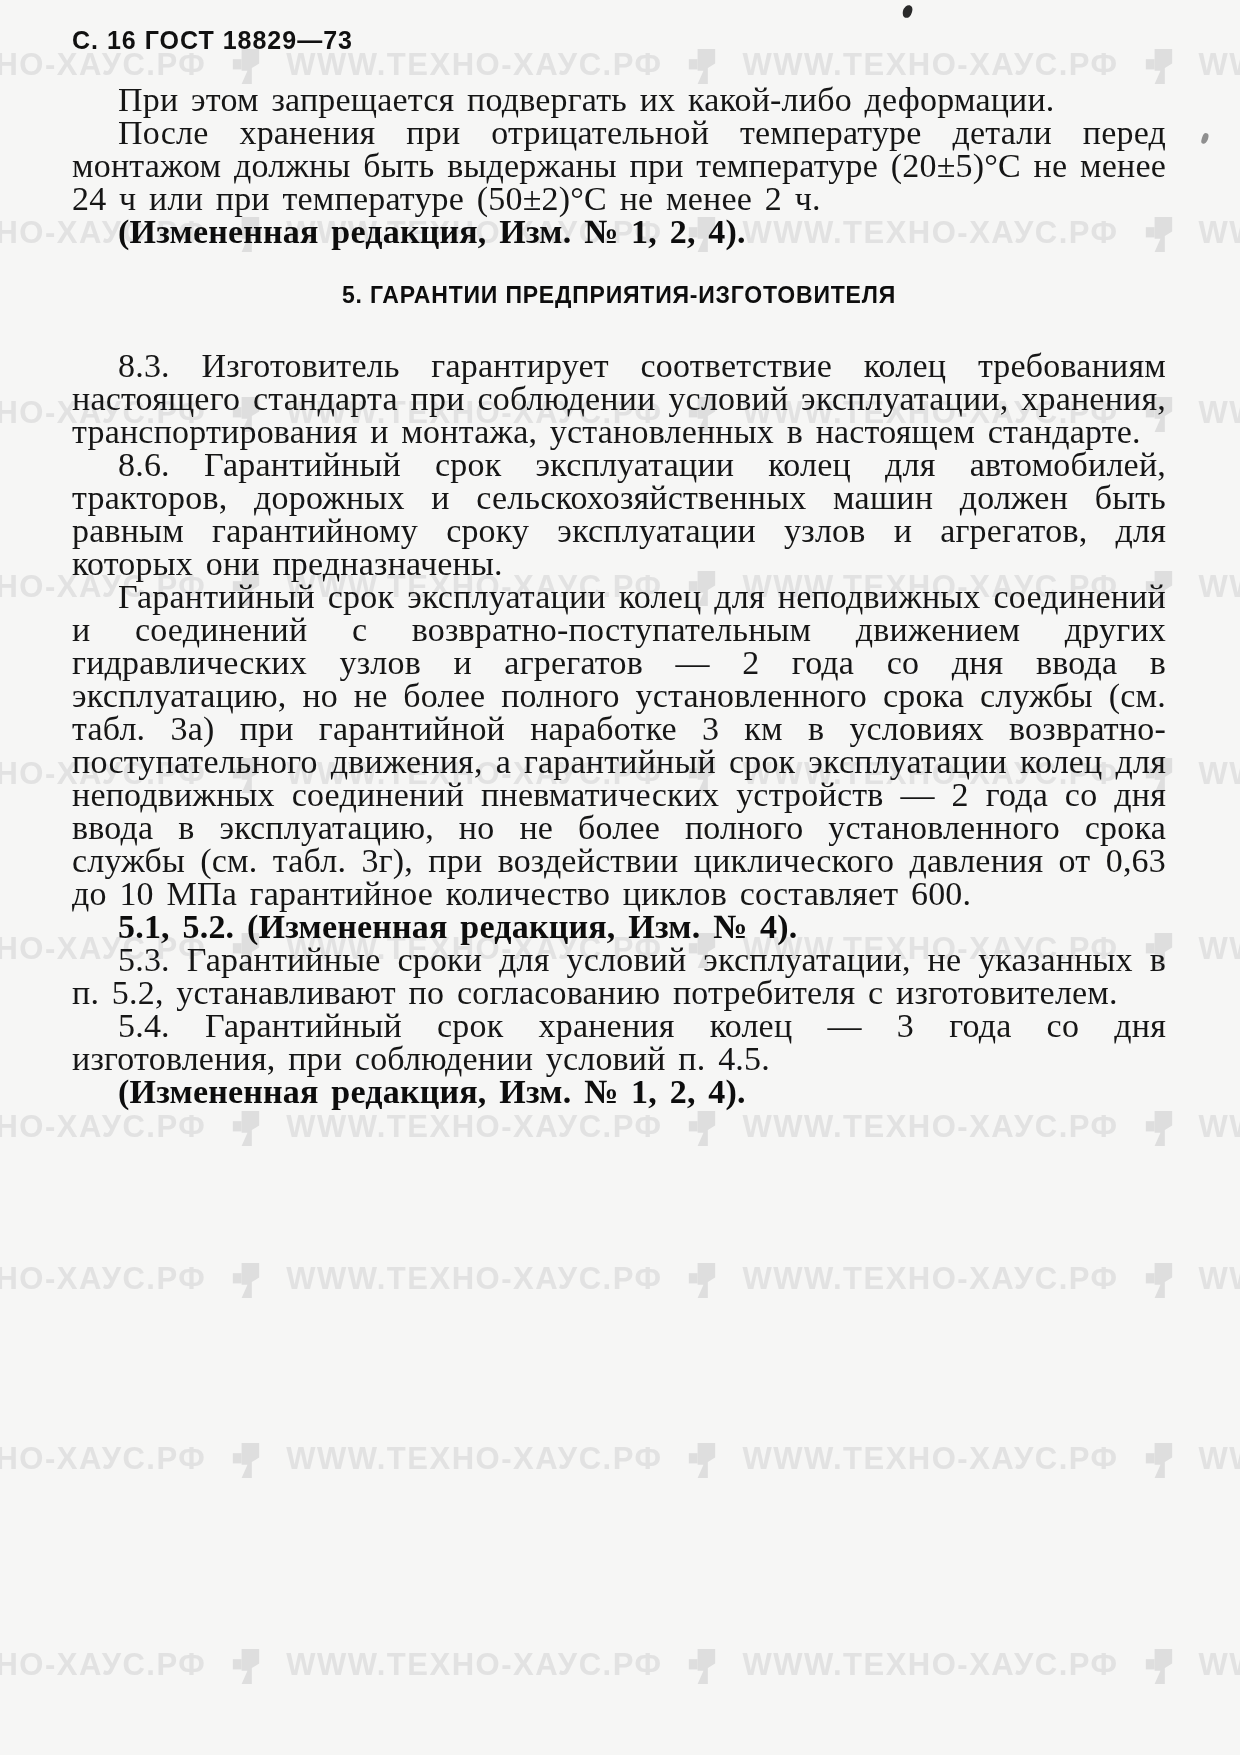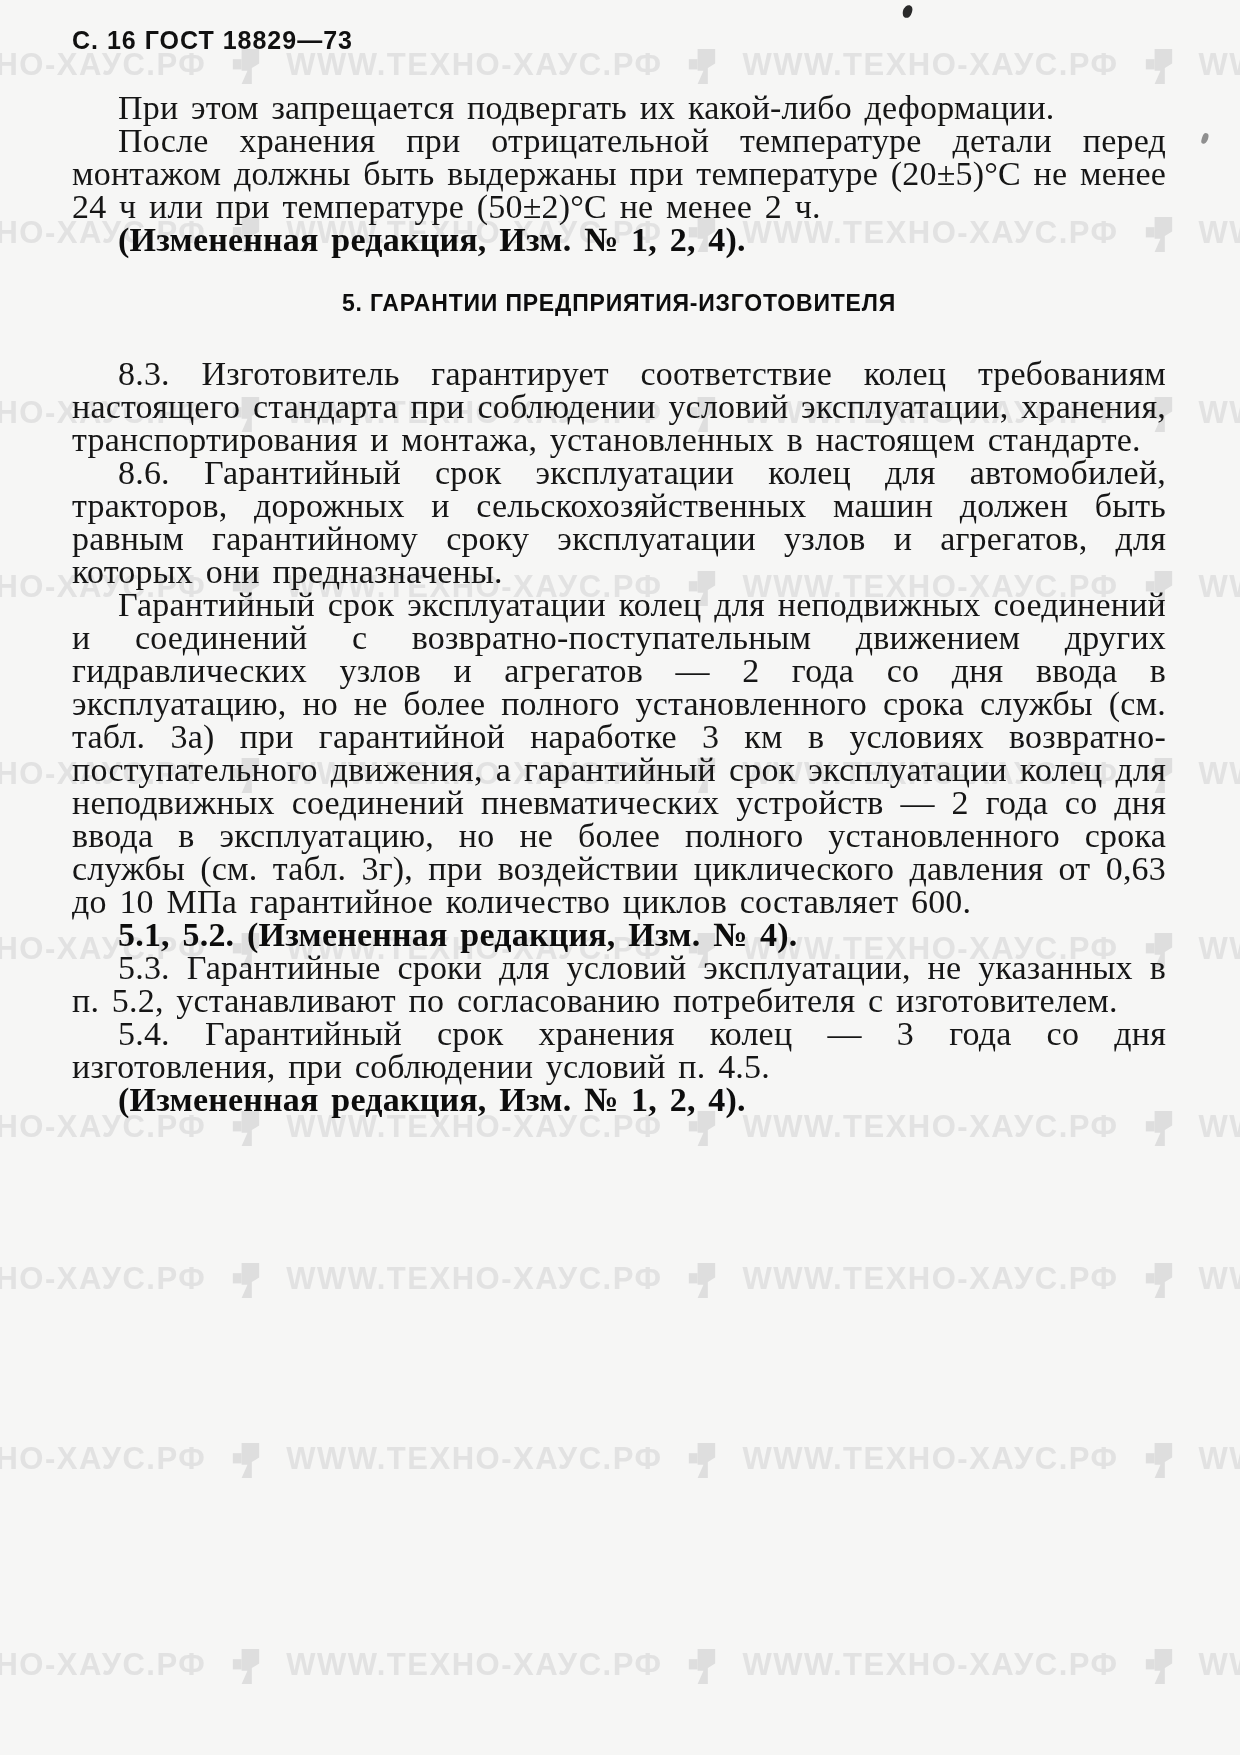--- a/index.html
+++ b/index.html
@@ -42,21 +42,21 @@
     top: 26px;
     width: 1094px;
     z-index: 1;
   }
   .doc-header {
     font-family: "Liberation Sans", sans-serif;
     font-weight: bold;
     font-size: 25px;
     letter-spacing: 1px;
     color: #111;
-    margin-bottom: 36px;
+    margin-bottom: 28px;
   }
   .body-text p {
     font-size: 34px;
     line-height: 33px;
     text-align: justify;
     text-align-last: left;
     text-indent: 46px;
     word-spacing: 4px;
     letter-spacing: 0.2px;
   }

